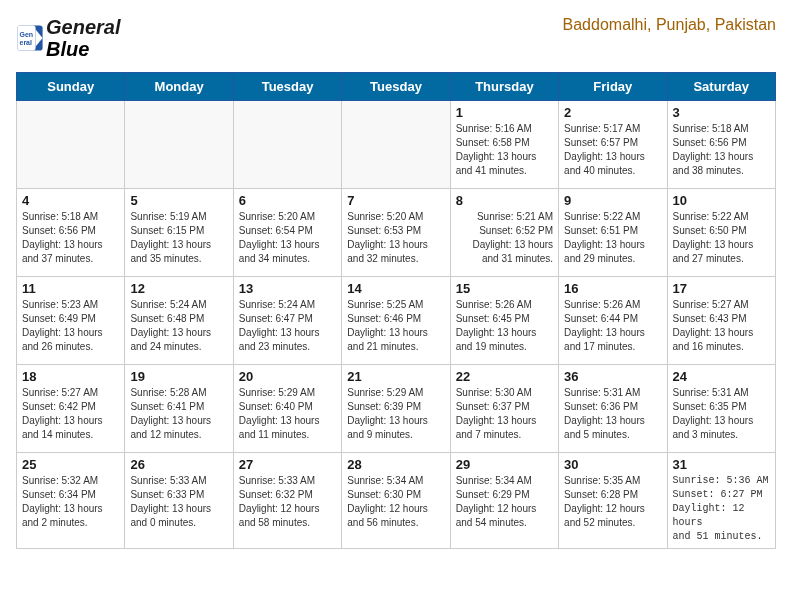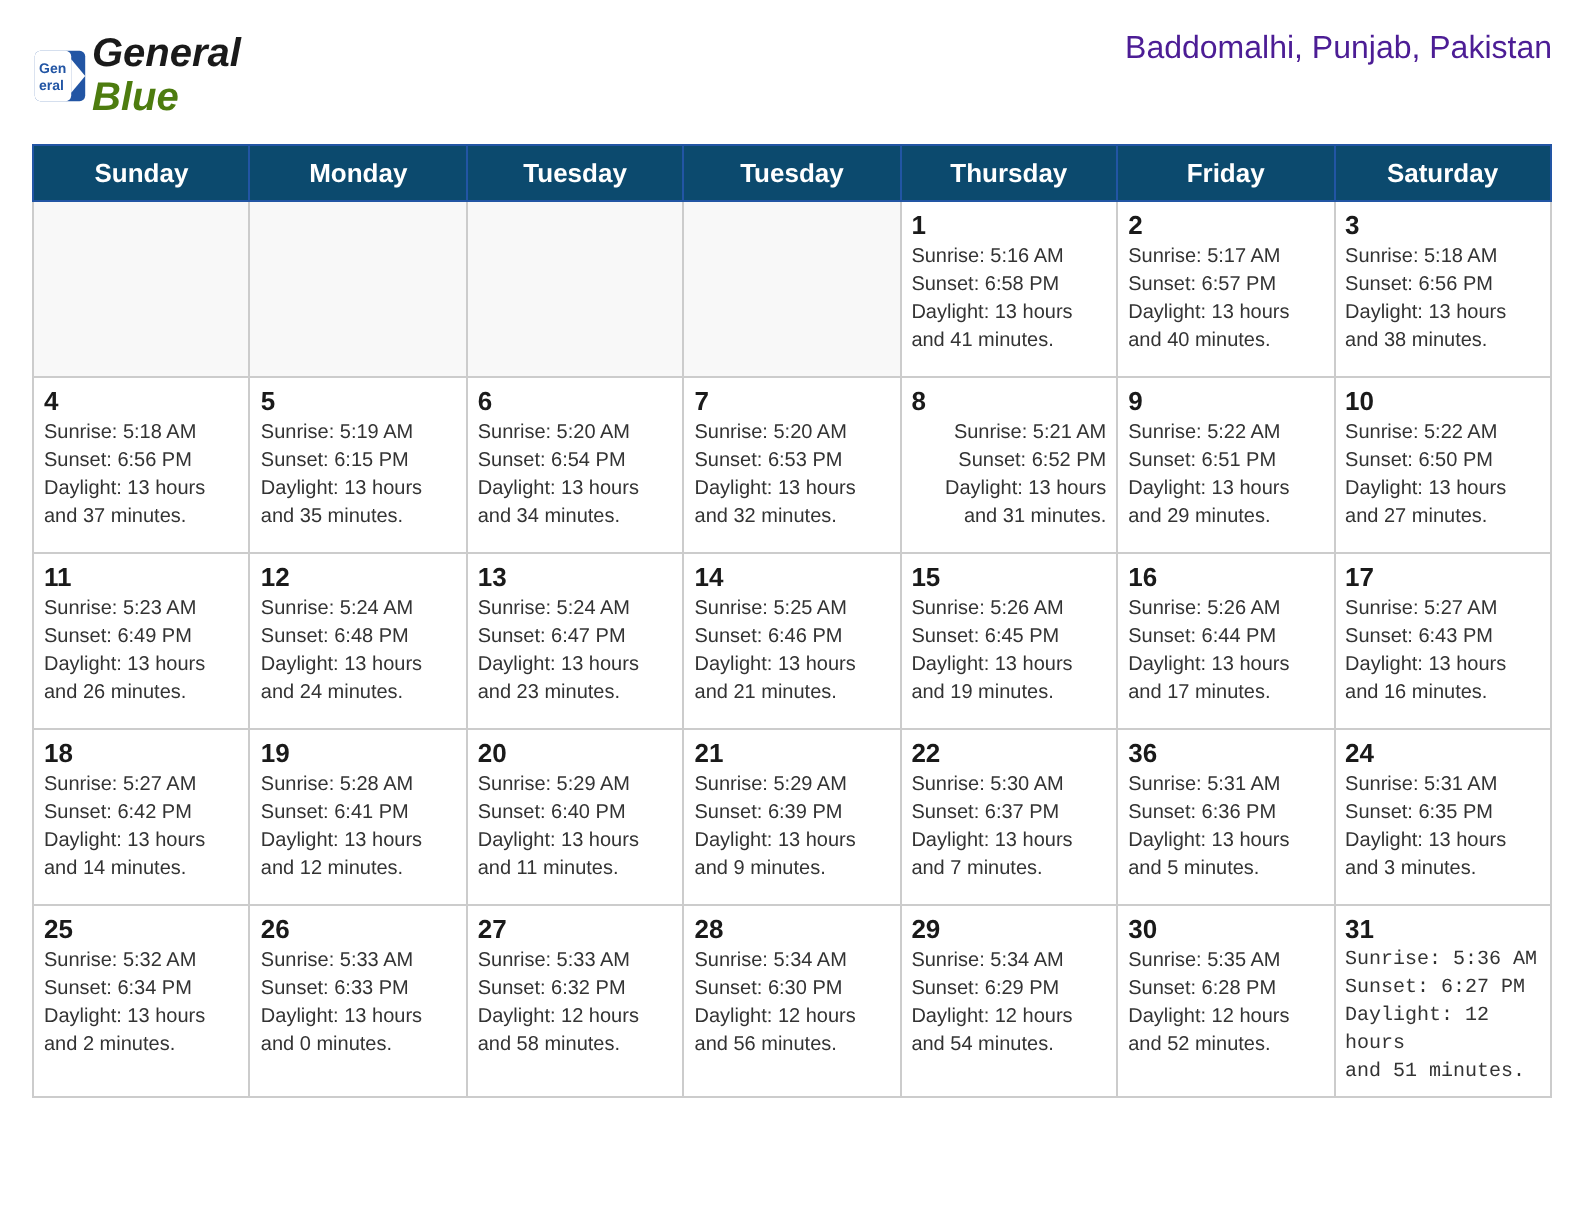--- a/index.html
+++ b/index.html
@@ -20,44 +20,44 @@
       display: flex;
       align-items: center;
     }
     .logo-text {
       font-size: 20px;
       font-weight: bold;
       color: #1a1a1a;
       line-height: 1.1;
       font-style: italic;
     }
-    .logo-text .blue { color: #4d7c0f; text-align: center; }
+    .logo-text .blue { color: #000000; text-align: center; }
     .logo-icon {
       width: 28px;
       height: 28px;
       margin-right: 2px;
     }
     .title-block {
       text-align: right;
     }
     .month-year {
       font-size: 36px;
       font-weight: bold;
       color: #1a1a1a;
     }
     .location {
       font-size: 16px;
-      color: #4c1d95;
+      color: #a16207;
     }
     .calendar-table {
       width: 100%;
       border-collapse: collapse;
     }
     .calendar-table th {
-      background-color: #0c4a6e;
+      background-color: #0369a1;
       color: #fff;
       text-align: center;
       padding: 6px 4px;
       font-size: 13px;
       border: 1px solid #2255a4;
     }
     .calendar-table td {
       border: 1px solid #ccc;
       vertical-align: top;
       padding: 4px 5px;

